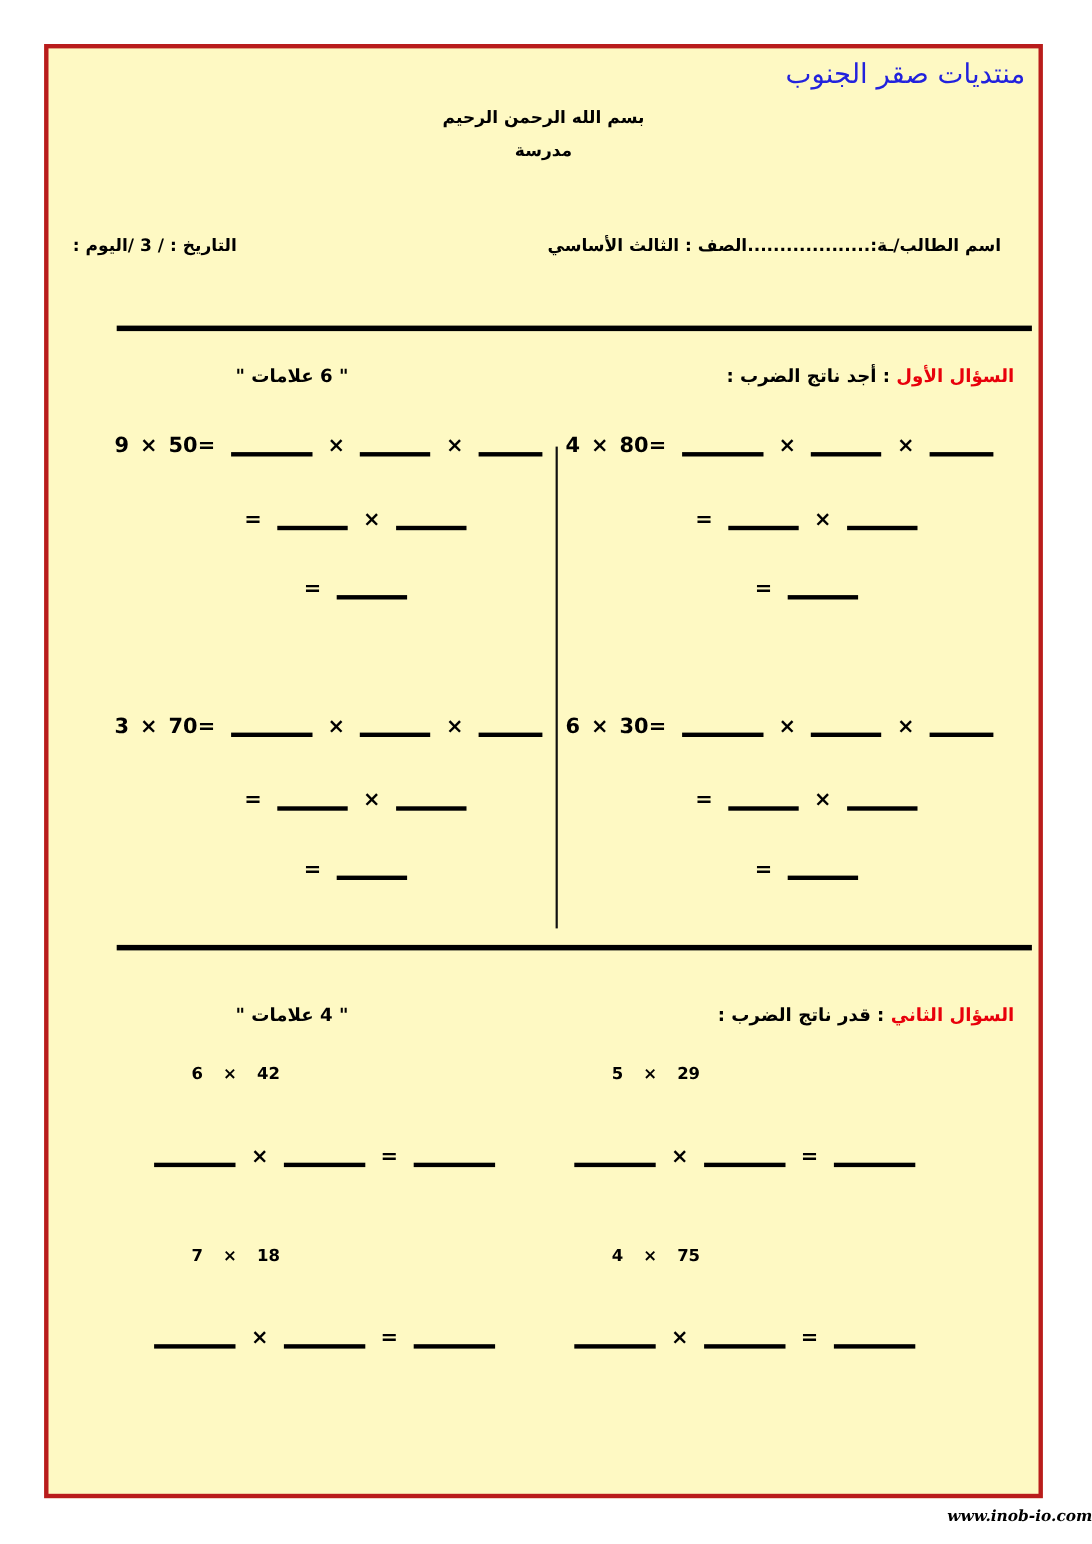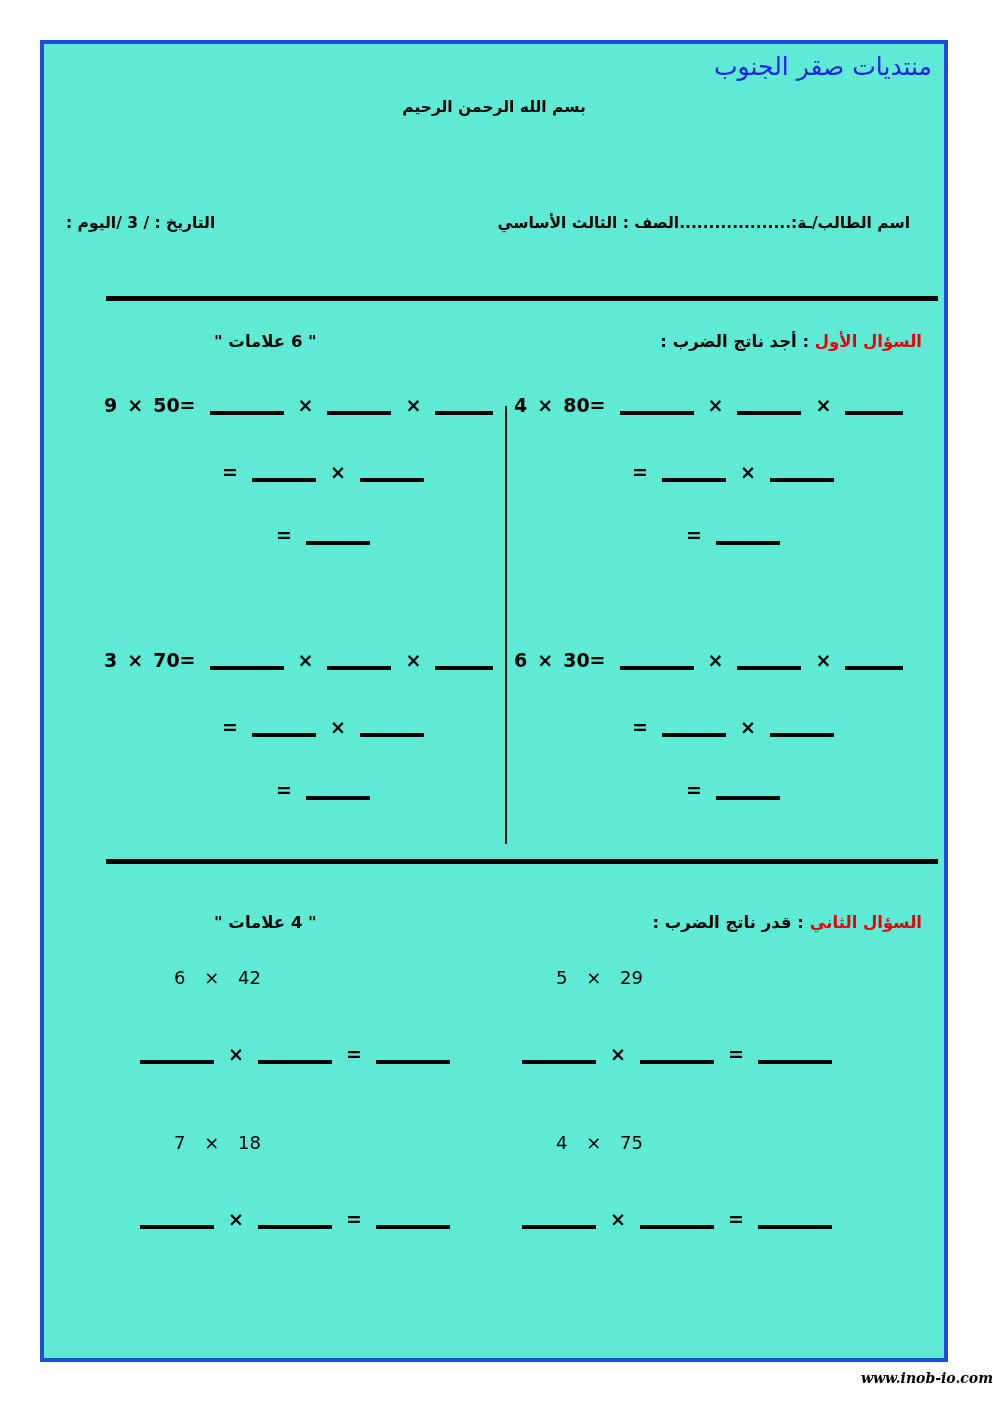--- a/index.html
+++ b/index.html
@@ -17,23 +17,23 @@
     overflow: hidden;
   }
 
   
   .page-frame {
     position: absolute;
     left: 40px;
     top: 40px;
     width: 908px;
     height: 1322px;
-    border: 4px solid #1d4ed8;
+    border: 4px solid #b91c1c;
     box-sizing: border-box;
-    background: #5eead4;
+    background: #fef9c3;
   }
 
   
   .watermark {
     position: absolute;
     right: 12px;
     top: 8px;
     color: #2222dd;
     font-size: 25px;
     font-family: "DejaVu Sans", "Liberation Sans", sans-serif;
@@ -193,22 +193,22 @@
     width: 400px;
     direction: ltr;
     text-align: left;
   }
   .q2-cell.col-right { right: 26px; }
   .q2-cell.col-left  { left: 92px; }
   .q2-cell.row-a { top: 0px; }
   .q2-cell.row-b { top: 165px; }
 
   .q2-expr {
-    font-size: 18px;
-    font-weight: normal;
+    font-size: 15px;
+    font-weight: bold;
     white-space: nowrap;
     padding-left: 38px;
     margin-bottom: 58px;
     line-height: 1;
   }
   .q2-expr .op2 { margin: 0 13px; }
   .q2-answer {
     font-size: 19px;
     font-weight: bold;
     white-space: nowrap;
@@ -239,20 +239,21 @@
 </style>
 </head>
 <body>
 
 <div class="page-frame">
 
   <div class="watermark">منتديات صقر الجنوب</div>
 
   <div class="header">
     <div class="header-line">بسم الله الرحمن الرحيم</div>
+    <div class="header-line">مدرسة</div>
   </div>
 
   <div class="info-row">
     <div class="info-col right">
       <div class="info-line">اسم الطالب/ـة:...................</div>
       <div class="info-line">الصف : الثالث الأساسي</div>
     </div>
     <div class="info-col left">
       <div class="info-line">التاريخ : / 3 /</div>
       <div class="info-line">اليوم :</div>

